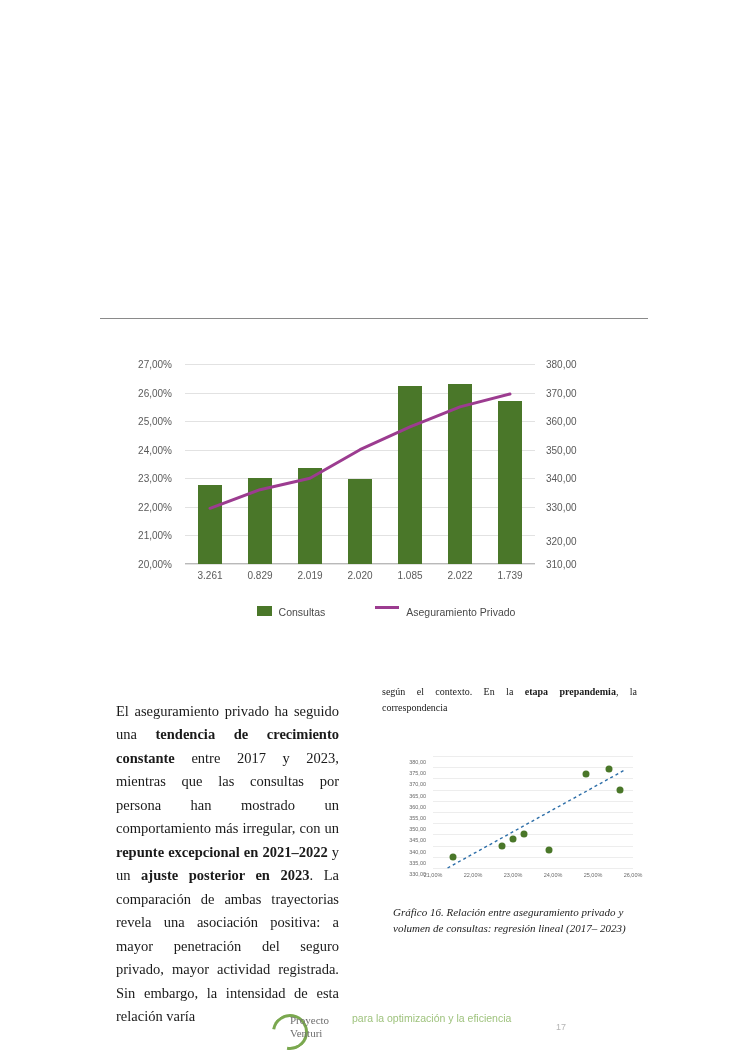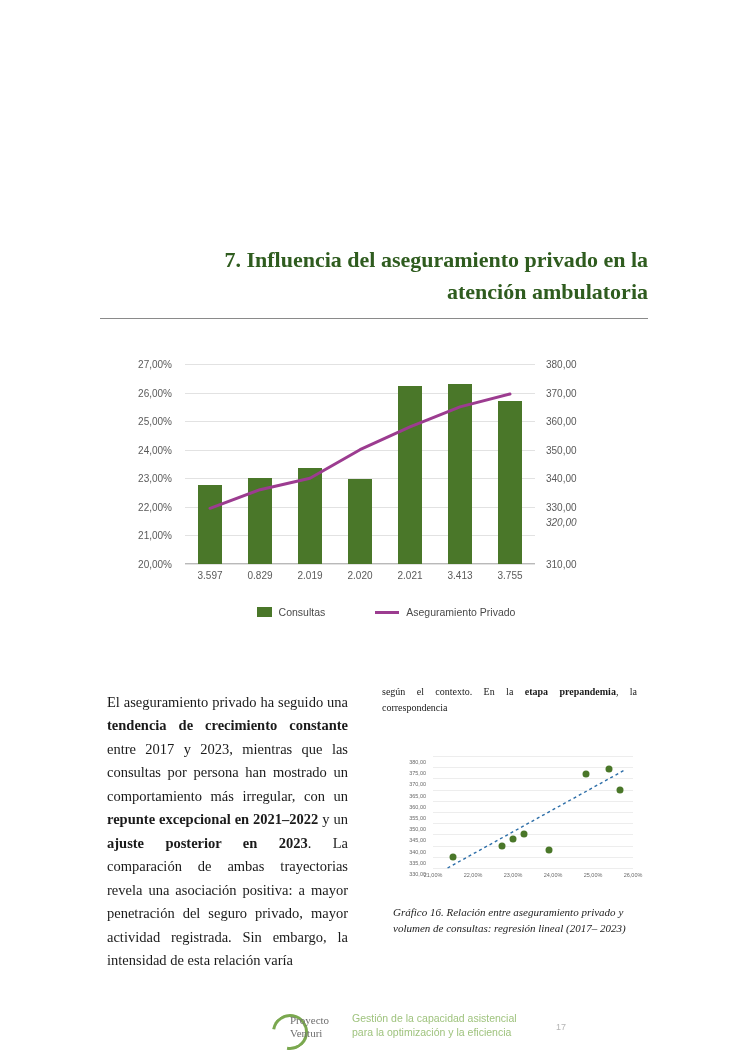--- a/index.html
+++ b/index.html
@@ -129,21 +129,21 @@
     left: 0;
     top: 254px;
     width: 548px;
     display: flex;
     justify-content: center;
     gap: 26px;
     font-size: 10.5px;
     color: #4a4a4a;
     font-family: "Liberation Sans", sans-serif;
   }
-  .legend-item { display: flex; align-items: center; gap: 7px; padding-left: 24px; }
+  .legend-item { display: flex; align-items: flex-start; gap: 7px; padding-left: 24px; }
   .legend-swatch-bar {
     width: 15px; height: 10px; background: #4a7729; display: inline-block;
   }
   .legend-swatch-line {
     width: 24px; height: 3px; background: #9c3c90; display: inline-block;
   }
 
   .caption {
     position: absolute;
     font-style: italic;
@@ -173,21 +173,21 @@
     position: absolute;
     top: 684px;
     left: 382px;
     width: 255px;
     font-size: 10px;
     line-height: 1.62;
     text-align: justify;
     font-family: "Liberation Serif", serif;
   }
   .col-right p { margin: 0; }
-  .col-left p { margin: 7px; }
+  .col-left p { margin: 16px; }
 
   
   .chart-scatter {
     position: absolute;
     top: 750px;
     left: 393px;
     width: 255px;
     height: 148px;
     background: #ffffff;
     font-family: "Liberation Sans", sans-serif;
@@ -293,41 +293,37 @@
     font-family: "Liberation Sans", sans-serif;
   }
   b { font-weight: bold; }
 </style>
 </head>
 <body>
 
 <div class="page">
 
 
-  <div class="section-title">
-    <span>7. Influencia del aseguramiento privado en la</span><br>
-    <span>atención ambulatoria</span>
-  </div>
   <div class="title-rule"></div>
 
   <div class="chart-main">
 
     <div class="axis-left" id="left-axis">
         <div class="ytick" style="top: 200px;">20,00%</div>
         <div class="ytick" style="top: 171.429px;">21,00%</div>
         <div class="ytick" style="top: 142.857px;">22,00%</div>
         <div class="ytick" style="top: 114.286px;">23,00%</div>
         <div class="ytick" style="top: 85.7143px;">24,00%</div>
         <div class="ytick" style="top: 57.1429px;">25,00%</div>
         <div class="ytick" style="top: 28.5714px;">26,00%</div>
         <div class="ytick" style="top: 0px;">27,00%</div>
       </div>
     <div class="axis-right" id="right-axis">
         <div class="ytick" style="top: 200px;">310,00</div>
-        <div class="ytick" style="top: 158px; font-style: italic;">320,00</div>
+        <div class="ytick" style="top: 177px;">320,00</div>
         <div class="ytick" style="top: 142.857px;">330,00</div>
         <div class="ytick" style="top: 114.286px;">340,00</div>
         <div class="ytick" style="top: 85.7143px;">350,00</div>
         <div class="ytick" style="top: 57.1429px;">360,00</div>
         <div class="ytick" style="top: 28.5714px;">370,00</div>
         <div class="ytick" style="top: 0px;">380,00</div>
       </div>
 
     <div class="chart-plot" id="plot-area">
       <div class="baseline"></div>
@@ -354,27 +350,27 @@
     <div class="legend" id="main-legend">
         <div class="legend-item">
           <span class="legend-swatch-bar" style="background: rgb(74, 119, 41);"></span>
           <span>Consultas</span>
         </div>
         <div class="legend-item">
           <span class="legend-swatch-line" style="background: rgb(156, 60, 144);"></span>
           <span>Aseguramiento Privado</span>
         </div>
       </div>
-  <div class="xtick" style="left: 110px;">3.597</div>
+  <div class="xtick" style="left: 110px;">3.261</div>
       <div class="xtick" style="left: 160px;">0.829</div>
       <div class="xtick" style="left: 210px;">2.019</div>
       <div class="xtick" style="left: 260px;">2.020</div>
-      <div class="xtick" style="left: 310px;">2.021</div>
-      <div class="xtick" style="left: 360px;">3.413</div>
-      <div class="xtick" style="left: 410px;">3.755</div>
+      <div class="xtick" style="left: 310px;">1.085</div>
+      <div class="xtick" style="left: 360px;">2.022</div>
+      <div class="xtick" style="left: 410px;">1.739</div>
     </div>
 
 
   <div class="col-left">
     <p id="left-col-p">El aseguramiento privado ha seguido una <b>tendencia de crecimiento constante</b> entre 2017 y 2023, mientras que las consultas por persona han mostrado un comportamiento más irregular, con un <b>repunte excepcional en 2021–2022</b> y un <b>ajuste posterior en 2023</b>. La comparación de ambas trayectorias revela una asociación positiva: a mayor penetración del seguro privado, mayor actividad registrada. Sin embargo, la intensidad de esta relación varía</p>
   </div>
 
   <div class="col-right">
     <p id="right-col-p">según el contexto. En la <b>etapa prepandemia</b>, la correspondencia</p>
   </div>
@@ -433,19 +429,18 @@
 
   <div class="footer">
     <div class="footer-logo">
       <div class="footer-logo-ring"></div>
       <div class="footer-logo-text">
         <div class="l1">Proyecto</div>
         <div class="l2">Venturi</div>
       </div>
     </div>
     <div class="footer-tagline">
-      <div>Gestión de la capacidad asistencial</div>
       <div>para la optimización y la eficiencia</div>
     </div>
     <div class="page-number">17</div>
   </div>
 
 </div>
 
 </body></html>

